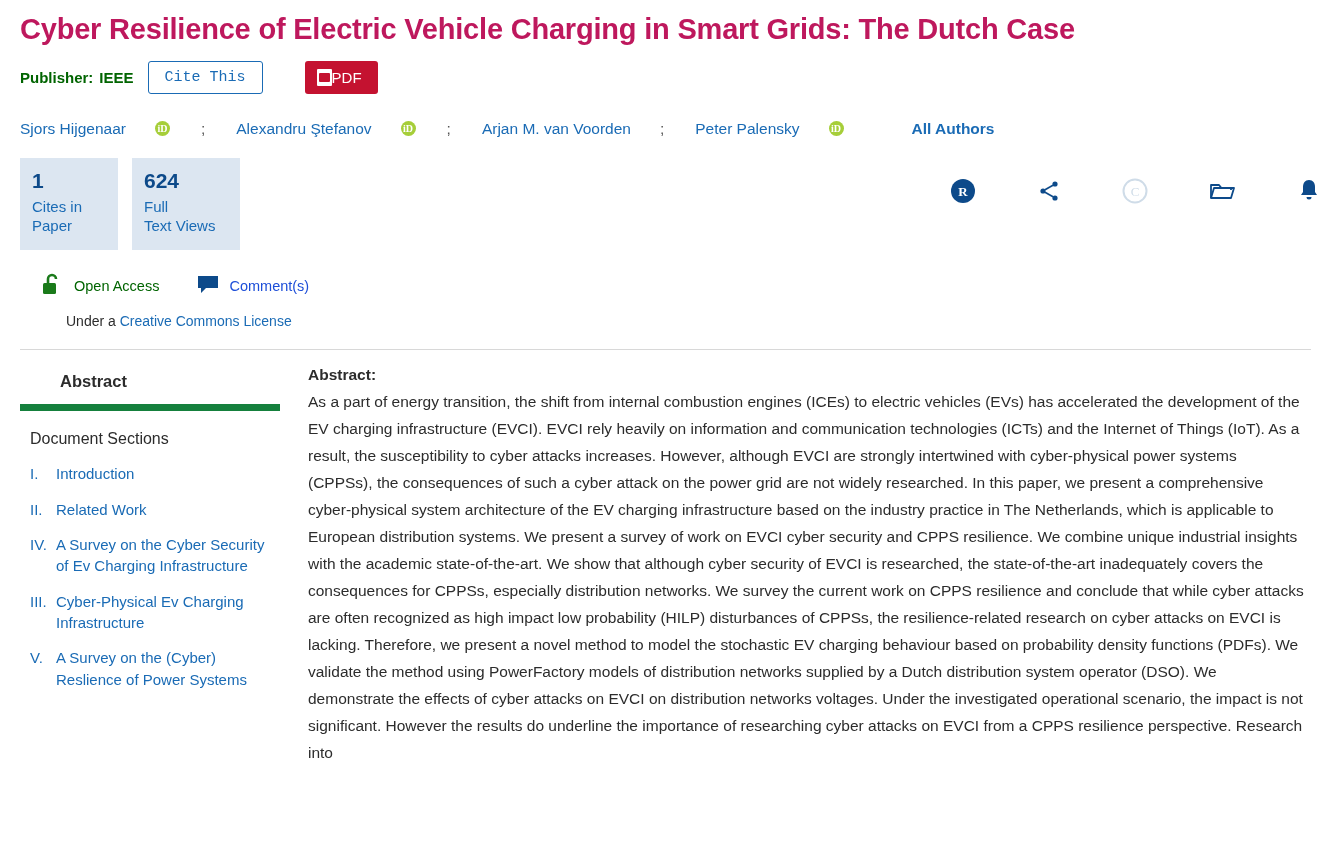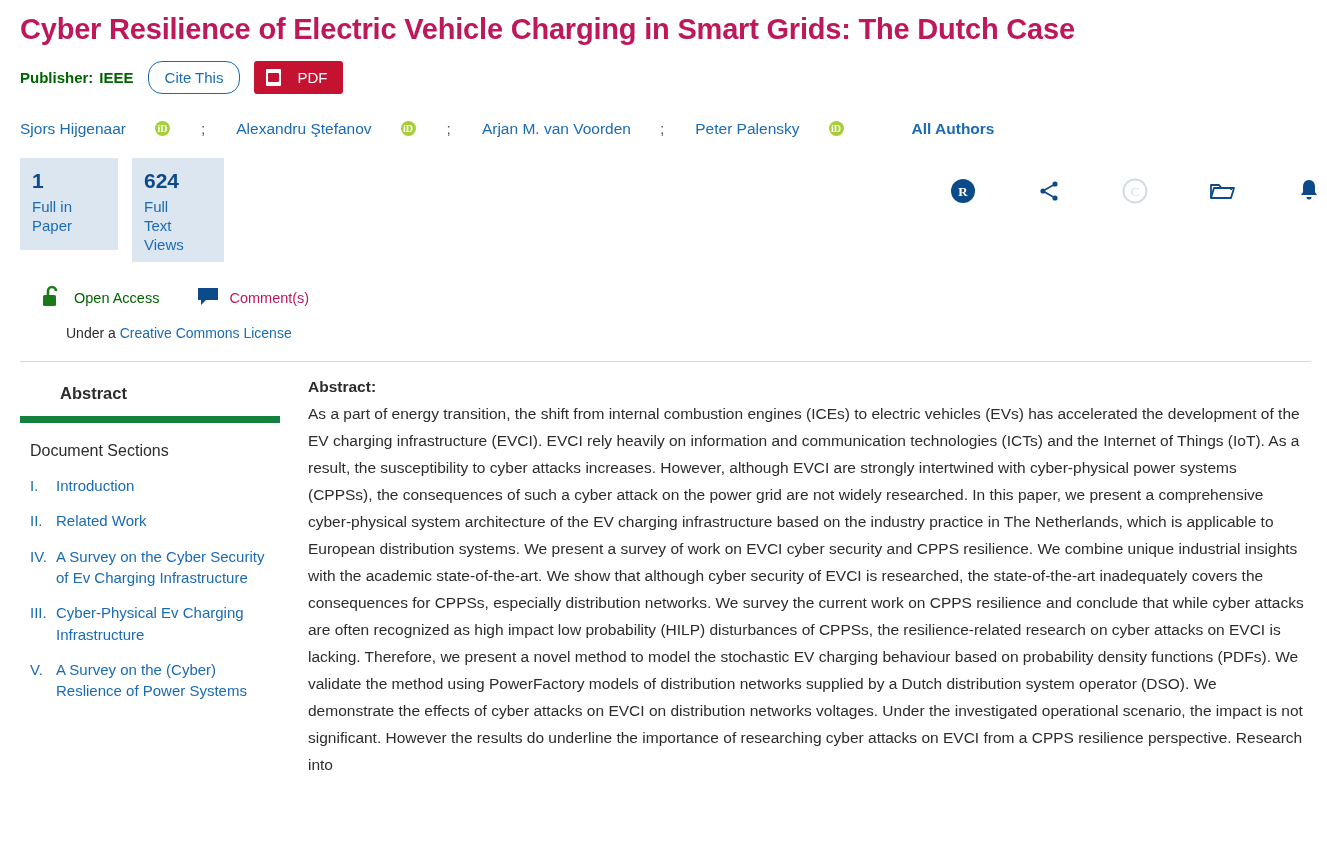--- a/index.html
+++ b/index.html
@@ -33,37 +33,38 @@
   .pub-label {
     font-size: 15px;
     font-weight: bold;
     color: #006400;
   }
   .pub-label .pub-name { margin-left: 6px; }
   .btn-cite {
     border: 1px solid #1a6bb5;
     color: #1a6bb5;
     background: #fff;
-    border-radius: 14px;
+    border-radius: 3px;
     font-size: 15px;
     padding: 7px 16px;
     cursor: pointer;
-    font-family: Liberation Sans, sans-serif;
+    font-family: Liberation Mono, monospace;
   }
   .btn-pdf {
     background: #c41230;
     color: #fff;
     border: none;
     border-radius: 3px;
     font-size: 15px;
     padding: 8px 16px 8px 12px;
     cursor: pointer;
     display: inline-flex;
-    gap: 16px;
+    gap: 0;
     font-family: "Liberation Sans", sans-serif;
+    margin-left: 28px;
   }
   .pdf-glyph {
     display: inline-block;
     width: 15px; height: 17px;
     background: #fff;
     border-radius: 1px;
     position: relative;
   }
   .pdf-glyph::after {
     content: "";
@@ -111,21 +112,21 @@
     position: relative;
   }
   .metric-box {
     background: #dce6f1;
     width: 98px;
     min-height: 92px;
     padding: 11px 10px 8px 12px;
     margin-right: 14px;
     color: #1a6bb5;
   }
-  .metric-box.wide { width: 92px; }
+  .metric-box.wide { width: 108px; }
   .metric-num {
     font-size: 21px;
     font-weight: bold;
     color: #0d4a8a;
     line-height: 1.15;
     margin-bottom: 3px;
   }
   .metric-label { font-size: 15px; line-height: 1.28; }
 
   .action-icons {
@@ -140,21 +141,21 @@
 
   
   .oa-row {
     display: flex;
     align-items: center;
     margin: 22px 0 0 22px;
     gap: 9px;
     text-align: center;
   }
   .oa-text { color: #006400; font-size: 14.5px; margin-right: 28px; }
-  .comments-text { color: #be185d; font-size: 14.5px; cursor: pointer; }
+  .comments-text { color: #1d4ed8; font-size: 14.5px; cursor: pointer; }
   .license-row {
     margin: 13px 0 0 48px;
     font-size: 14px;
     color: #2c2c2c;
   }
   .license-row a { color: #1a6bb5; text-decoration: none; cursor: pointer; }
 
   .divider {
     border-top: 1px solid #d8d8d8;
     margin: 20px 0 0 2px;
@@ -235,21 +236,21 @@
     <span class="author-name">Peter Palensky</span>
     <span class="orcid">iD</span>
 
     <span class="all-authors">All Authors</span>
   </div>
 
   <div class="metrics-row">
     <div class="metric-box">
       <div class="metric-num">1</div>
       <div class="metric-label">
-        <div>Full in</div>
+        <div>Cites in</div>
         <div>Paper</div>
       </div>
     </div>
     <div class="metric-box wide">
       <div class="metric-num">624</div>
       <div class="metric-label">
         <div>Full</div>
         <div>Text Views</div>
       </div>
     </div>

